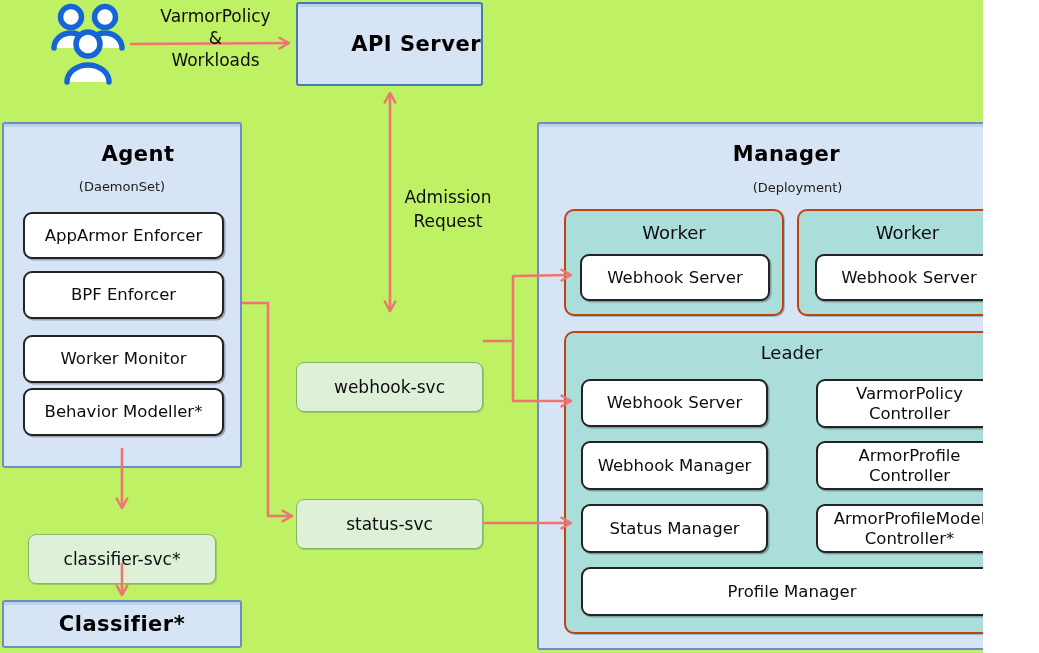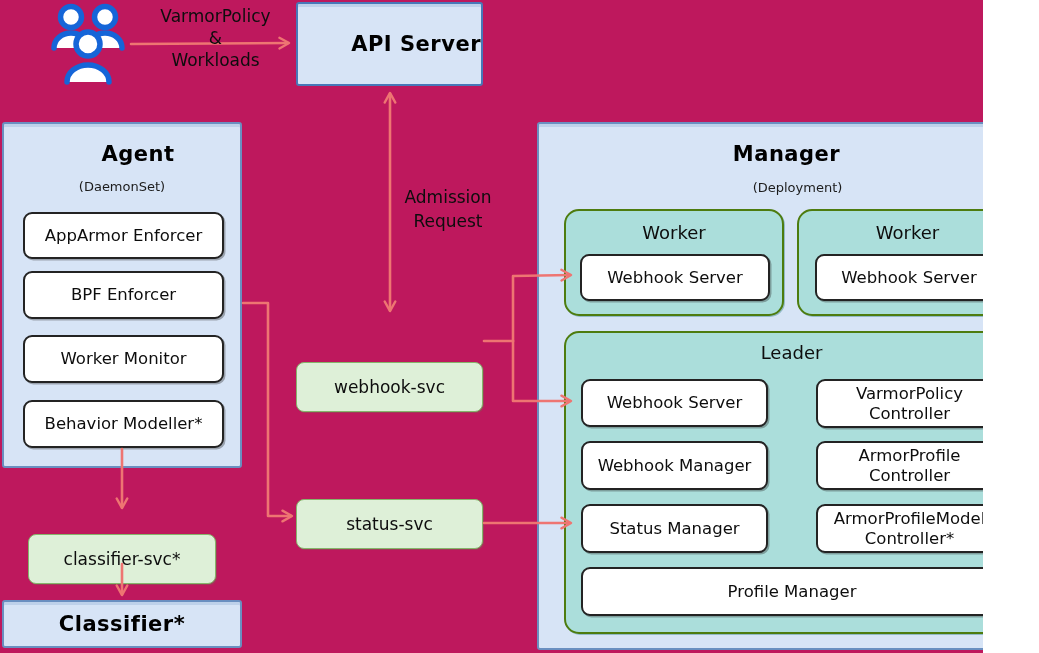--- a/index.html
+++ b/index.html
@@ -1,17 +1,17 @@
 <!DOCTYPE html>
 <html><head>
 <meta charset="utf-8">
 <style>
   html, body { margin: 0; padding: 0; background: #ffffff; }
   body { font-family: "DejaVu Sans", "Liberation Sans", sans-serif; color: #111; }
-  .stage { position: relative; width: 983px; height: 653px; background: #be185d; overflow: hidden; }
+  .stage { position: relative; width: 983px; height: 653px; background: #bef264; overflow: hidden; }
   .abs { position: absolute; box-sizing: border-box; }
 
   .panel-blue {
     background: #d7e4f6;
     border: 2px solid #6a8fc0;
     border-radius: 3px;
     box-shadow: inset 0 3px 0 rgba(106,143,192,0.22);
   }
   .panel-blue.api { border-color: #4878b8; }
 
@@ -27,22 +27,22 @@
   .box-green {
     background: #def0d8;
     border: 1.6px solid #85b56a;
     border-radius: 8px;
     box-shadow: 1px 1px 0 rgba(100,130,80,0.35);
     display: flex; align-items: center; justify-content: center;
     text-align: center; font-size: 17px; color: #0d0d0d;
   }
   .box-teal {
     background: #abdedb;
-    border: 2px solid #4d7c0f;
-    border-radius: 15px;
+    border: 2px solid #c2410c;
+    border-radius: 10px;
     box-shadow: 1px 1px 0 rgba(15,110,110,0.35);
   }
 
   .big-title  { font-weight: bold; font-size: 21px; color: #000; text-align: center; letter-spacing: 0.5px; }
   .subtitle   { font-size: 13px; color: #1c1c1c; text-align: center; }
   .sec-title  { font-size: 18px; color: #0d0d0d; text-align: center; }
   .edge-label { font-size: 17px; color: #0d0d0d; text-align: center; line-height: 22px; }
 
   .wires { position: absolute; top: 0; left: 0; z-index: 10; pointer-events: none; }
   .overlay-label { z-index: 11; }
@@ -77,21 +77,21 @@
     <div>Admission</div>
     <div>Request</div>
   </div>
 
   <div class="abs panel-blue" style="left:2px; top:122px; width:240px; height:346px;">
     <div class="abs big-title" style="left:16px; top:18px; width:100%;">Agent</div>
     <div class="abs subtitle" style="left:0; top:55px; width:100%;">(DaemonSet)</div>
     <div class="abs box-white" style="left:19px; top:88px;  width:201px; height:47px;">AppArmor Enforcer</div>
     <div class="abs box-white" style="left:19px; top:147px; width:201px; height:48px;">BPF Enforcer</div>
     <div class="abs box-white" style="left:19px; top:211px; width:201px; height:48px;">Worker Monitor</div>
-    <div class="abs box-white" style="left:19px; top:276px; width:201px; height:48px;">Behavior Modeller*</div>
+    <div class="abs box-white" style="left:19px; top:264px; width:201px; height:48px;">Behavior Modeller*</div>
   </div>
 
   <div class="abs box-green" style="left:296px; top:317px; width:187px; height:50px;margin-top:45px;">webhook-svc</div>
 
   <div class="abs box-green" style="left:296px; top:499px; width:187px; height:50px;">status-svc</div>
 
   <div class="abs box-green" style="left:28px; top:513px; width:188px; height:50px;margin-top:21px;">classifier-svc*</div>
 
   <div class="abs panel-blue" style="left:2px; top:600px; width:240px; height:48px; display:flex; align-items:center; justify-content:center;">
     <div class="big-title">Classifier*</div>

